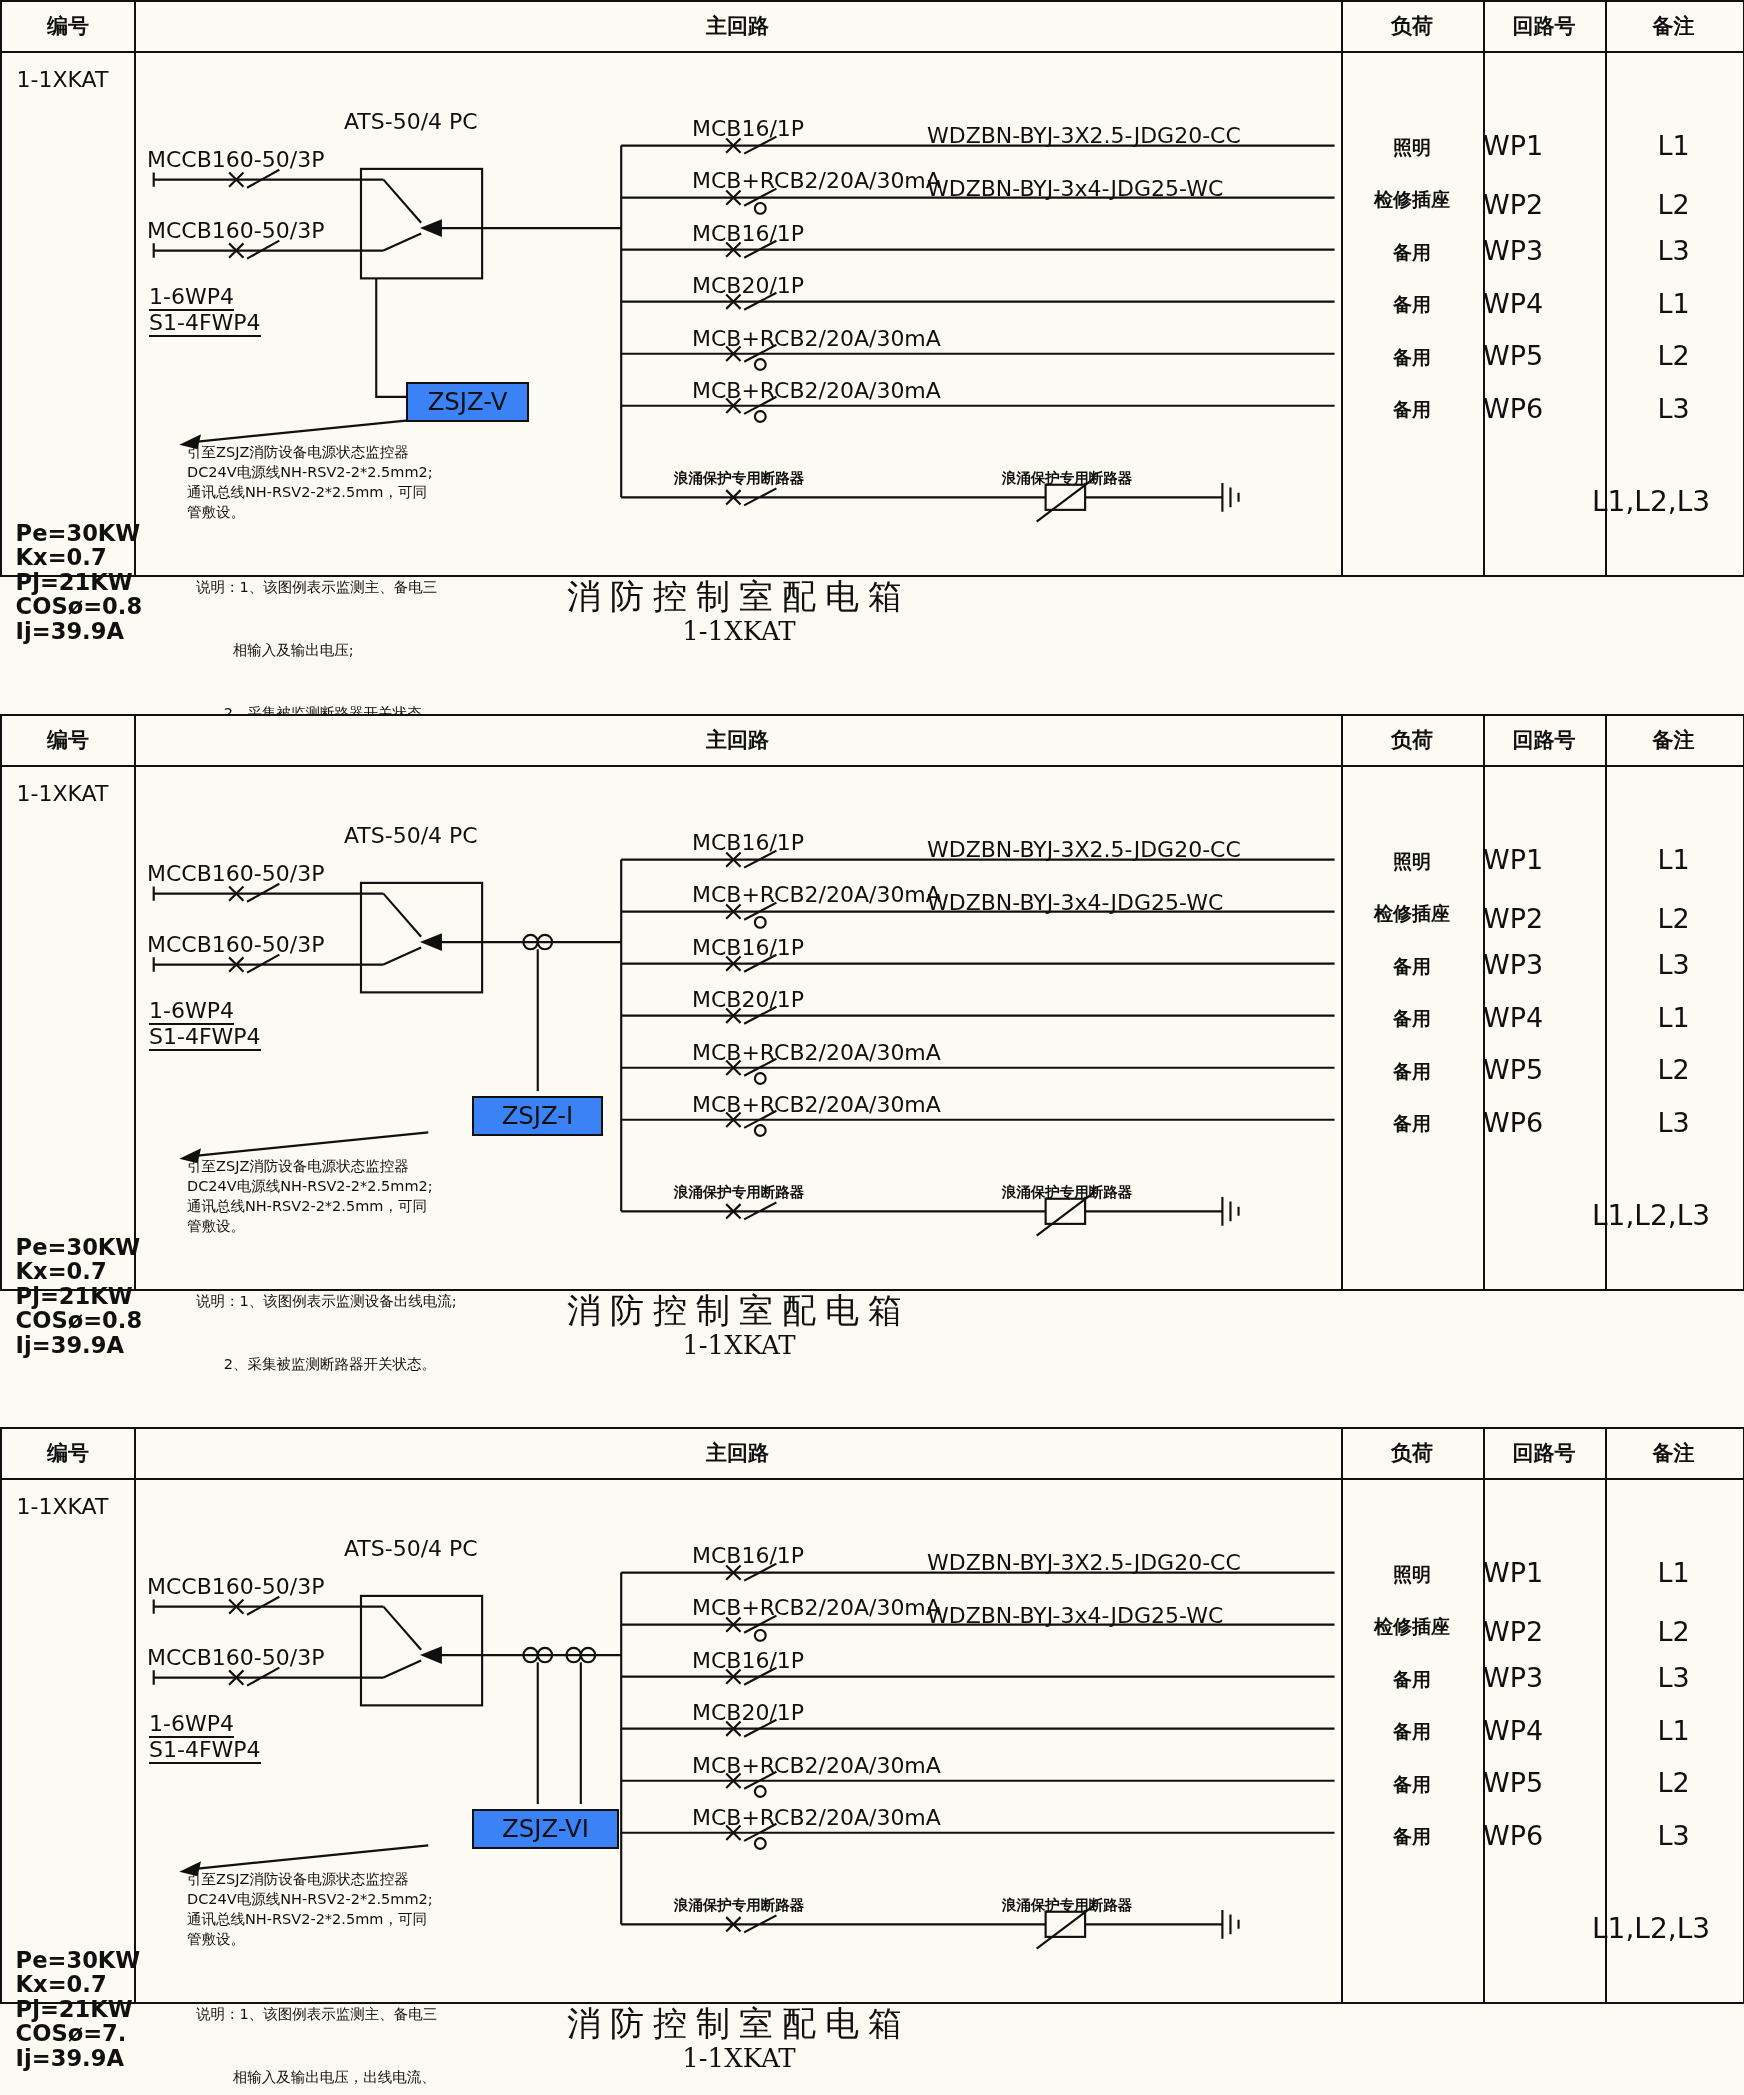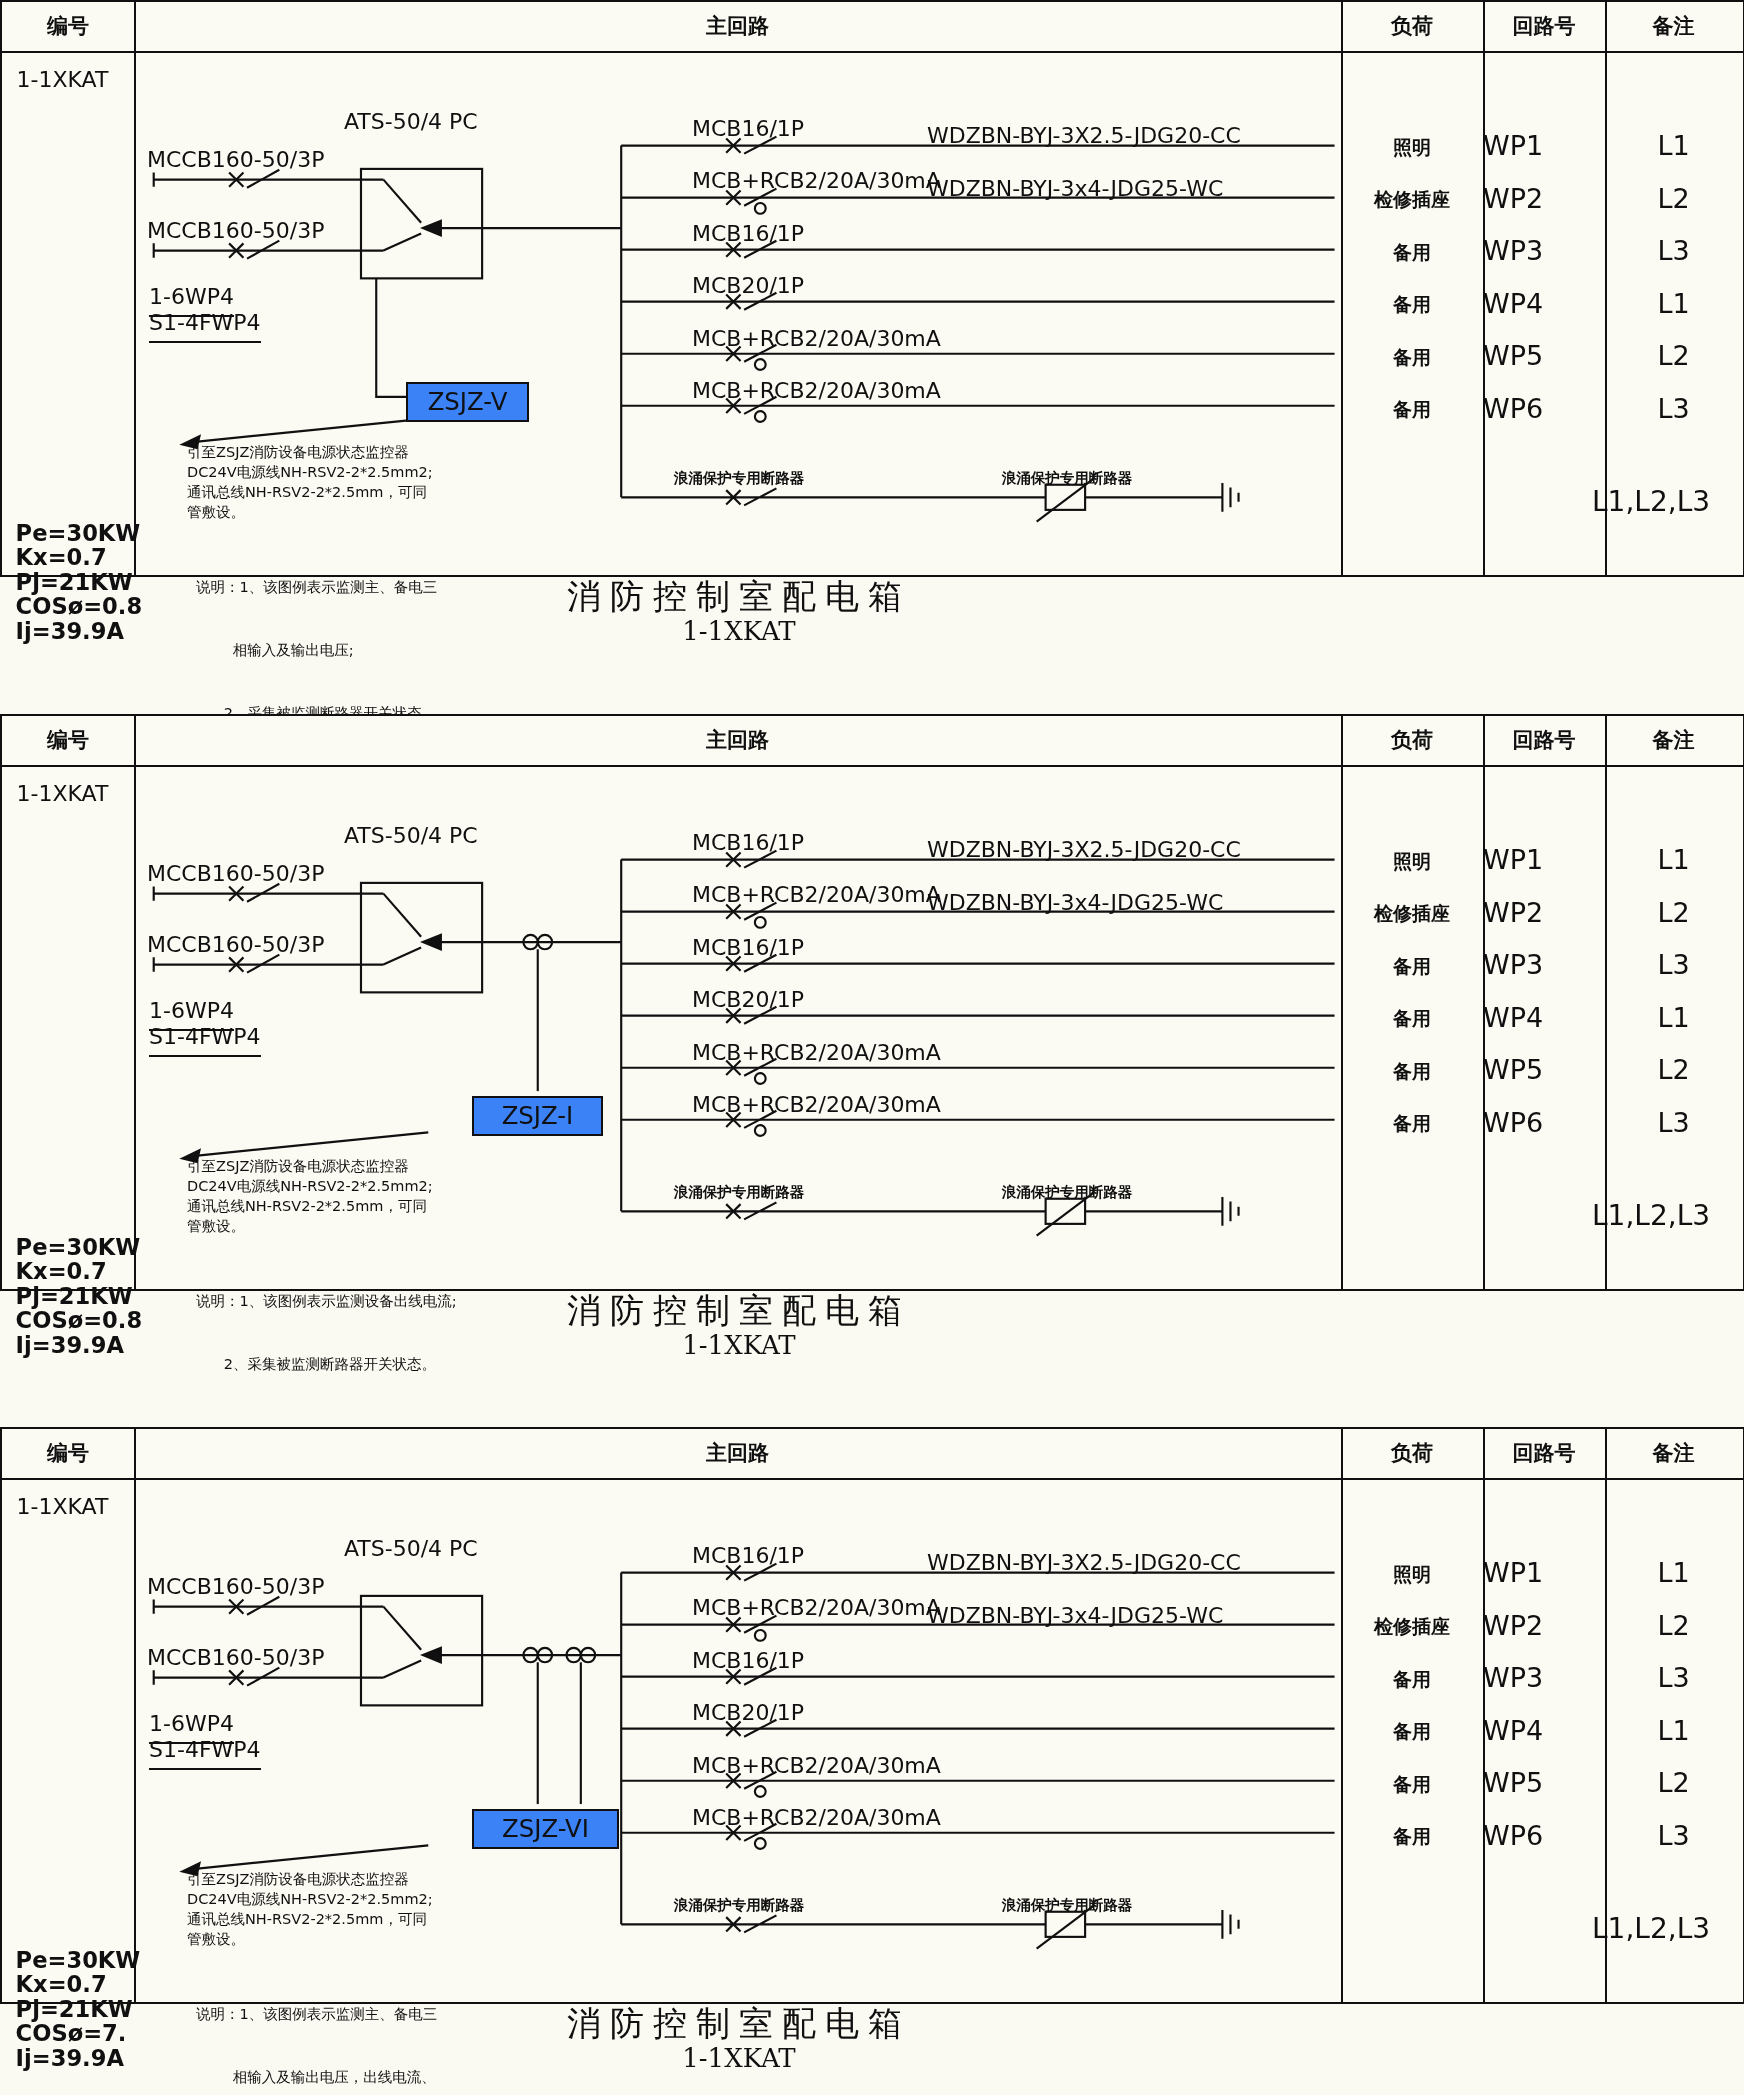--- a/index.html
+++ b/index.html
@@ -10,37 +10,37 @@
   .hl{position:absolute;left:0;right:0;top:49px;height:0;border-top:2.4px solid #101010}
   .vl{position:absolute;top:0;bottom:0;width:0;border-left:2.4px solid #101010}
   .v1{left:132px}.v2{left:1339px}.v3{left:1481px}.v4{left:1603px}
   .hc{position:absolute;top:0;height:49px;line-height:49px;text-align:center;font-weight:700;font-size:21px}
   .hc1{left:0;width:132px}.hc2{left:132px;width:1207px}.hc3{left:1339px;width:142px}.hc4{left:1481px;width:122px}.hc5{left:1603px;width:137px}
   .t{position:absolute;white-space:nowrap}
   .id{left:14.5px;top:65px;font-size:22px;font-weight:500}
   .atsl{left:342px;top:107px;font-size:22px}
   .mccb{left:145px;font-size:22px}
   .m1{top:145px}.m2{top:216px}
-  .fdr{left:147px;font-size:22px;border-bottom:2.2px solid #101010;padding-bottom:6px}
+  .fdr{left:147px;font-size:22px;border-bottom:2.2px solid #101010;padding-bottom:0}
   .f1{top:282px}.f2{top:308px}
   .zsjz{position:absolute;top:380px;height:36px;border:2.4px solid #101010;font-size:24.4px;text-align:center;line-height:36px;background:#3b82f6}
   .p0 .zsjz{left:404px;width:119px}
   .p1 .zsjz{left:470px;width:127px}
   .p2 .zsjz{left:470px;width:143px}
   .bk{left:690px;font-size:22px}
   .bk0{top:114px}.bk1{top:166px}.bk2{top:219px}.bk3{top:271px}.bk4{top:324px}.bk5{top:376px}
   .cb{font-size:22px}
   .cb0{left:925px;top:121px}.cb1{left:925px;top:174px}
   .spdl{font-size:14.5px;font-weight:700;width:154px;text-align:center}
   .spdl1{left:660px;top:467px}.spdl2{left:988px;top:467px}
   .load{left:1339px;width:142px;text-align:center;font-size:19px;font-weight:700}
   .ld0{top:133px}.ld1{top:185px}.ld2{top:238px}.ld3{top:290px}.ld4{top:343px}.ld5{top:395px}
   .wp{left:1481px;width:122px;text-align:left;font-size:27px}
   .rm{left:1603px;width:137px;text-align:center;font-size:27px}
-  .r0{top:128px}.r1{top:181px}.r2{top:233px}.r3{top:286px}.r4{top:338px}.r5{top:391px}
+  .r0{top:128px}.r1{top:187px}.r2{top:233px}.r3{top:286px}.r4{top:338px}.r5{top:391px}
   .rm7{left:1590px;width:152px;top:483px;font-size:28px}
   .note{left:185px;top:440px;font-size:14.5px;line-height:20px}
   .desc{left:194px;top:533px;font-size:14.5px;line-height:21px;white-space:pre}
   .params{left:13.6px;top:519px;font-size:22.6px;font-weight:700;line-height:24.4px}
   .title{left:502px;width:470px;top:572px;text-align:center;font-size:34px;letter-spacing:9px;font-weight:500}
   .subtitle{left:502px;width:470px;top:614px;text-align:center;font-size:26px;font-family:"DejaVu Serif","Liberation Serif",serif}
 </style>
 </head>
 <body>
 

